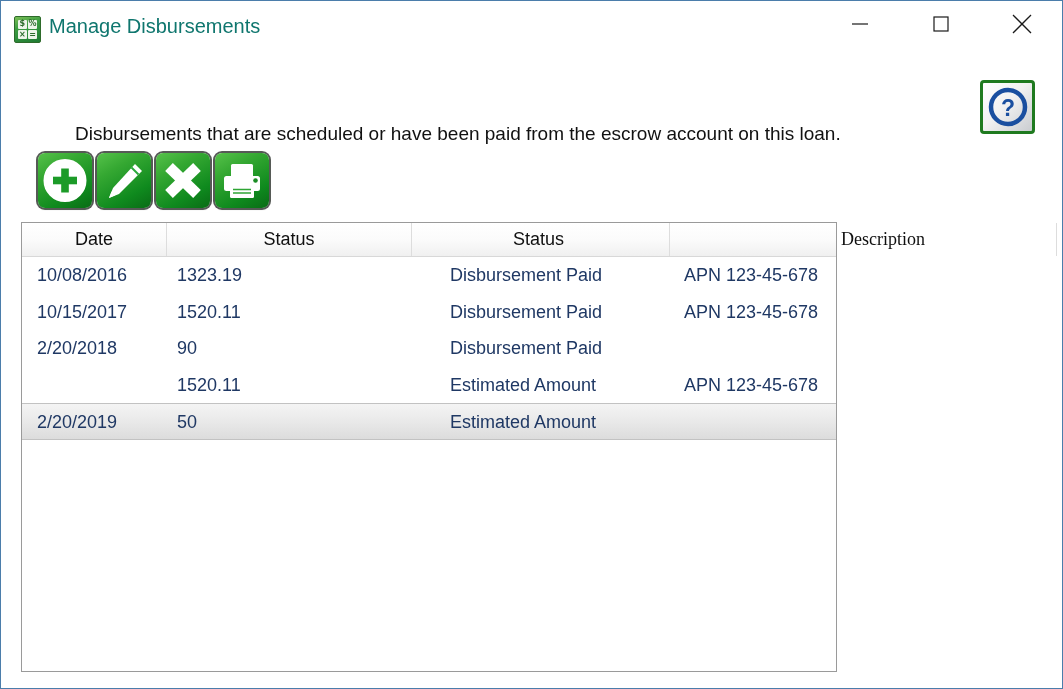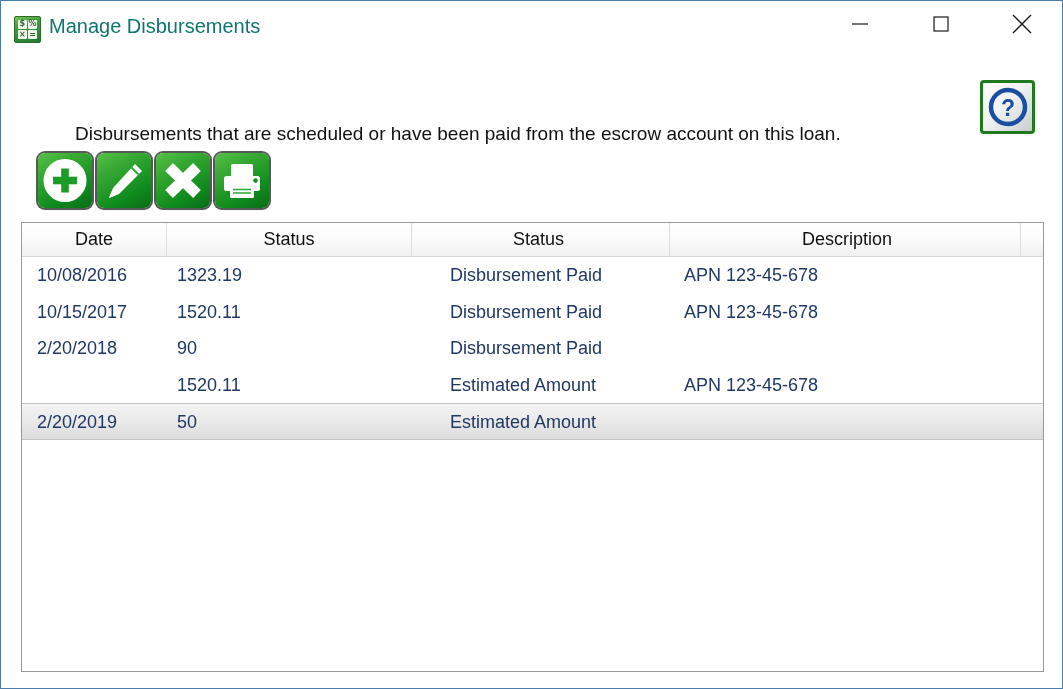--- a/index.html
+++ b/index.html
@@ -137,21 +137,21 @@
     cursor: default;
     overflow: hidden;
   }
   .tbtn svg { display: block; margin: 0 auto; }
 
   
   #listview {
     position: absolute;
     left: 20px;
     top: 221px;
-    width: 1023px;
+    width: 816px;
     height: 450px;
     box-sizing: border-box;
     border: 1px solid #9a9a9a;
     background: #701a75;
   }
   #list-header {
     position: relative;
     height: 33px;
     background: linear-gradient(180deg, #ffffff 0%, #fbfbfb 50%, #f0f0f0 100%);
     border-bottom: 1px solid #d8d8d8;
@@ -165,21 +165,21 @@
     font-size: 18px;
     color: #101010;
     border-right: 1px solid #dddddd;
     box-sizing: border-box;
     overflow: hidden;
     white-space: nowrap;
   }
   #h-date { left: 0; width: 145px; }
   #h-amount { left: 145px; width: 245px; }
   #h-status { left: 386px; width: 262px; }
-  #h-description { left: 652px; width: 347px; }
+  #h-description { left: 688px; width: 347px; font-family: Liberation Serif, serif; }
   #h-filler { left: 999px; width: 22px; border-right: none; }
 
   #list-body {
     position: relative;
     background: #ffffff;
     height: 414px;
   }
   .row {
     position: relative;
     height: 36.5px;

